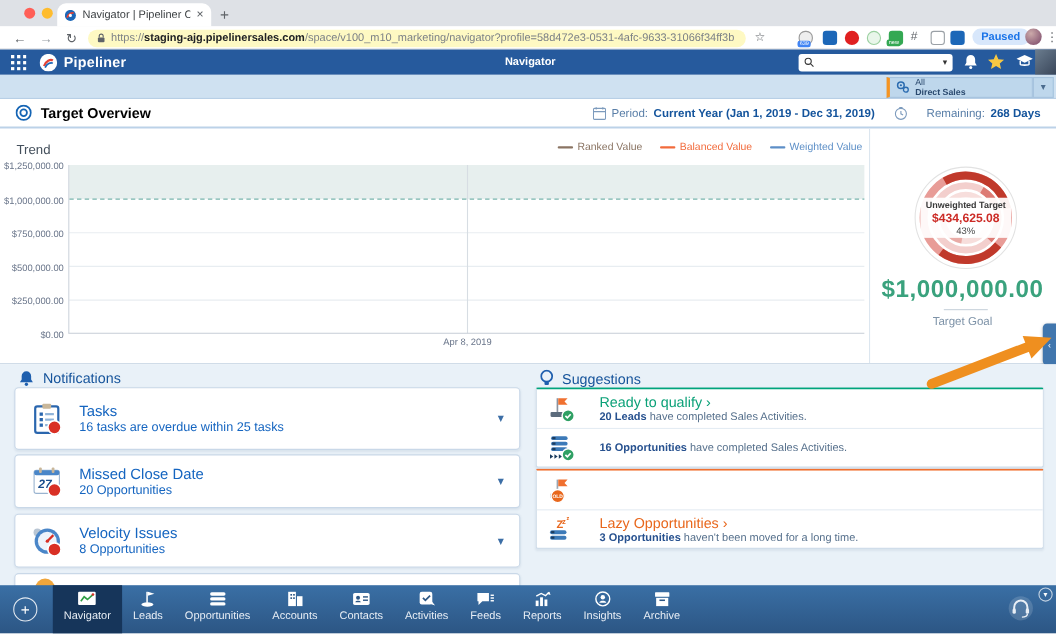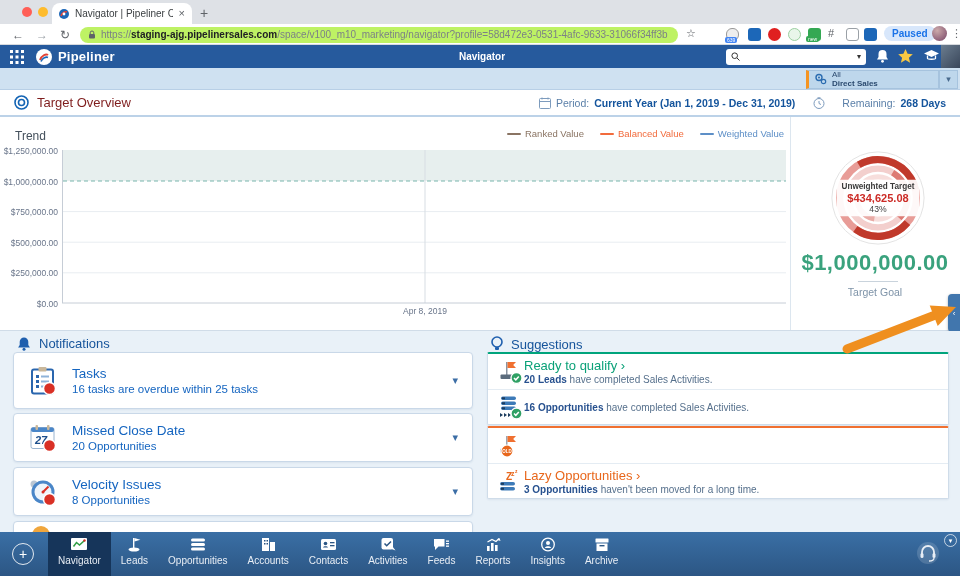--- a/index.html
+++ b/index.html
@@ -11,21 +11,21 @@
   
   .tabstrip{left:0;top:0;width:960px;height:24px;background:#dee1e6}
   .tlight{width:10px;height:10px;border-radius:50%;top:7px}
   .tab{left:52px;top:3px;width:140px;height:21px;background:#fff;border-radius:8px 8px 0 0;
        display:flex;align-items:center;padding:0 7px;gap:6px}
   .tab-title{font-size:10px;color:#3c4043;white-space:nowrap;overflow:hidden;flex:1}
   .tab-x{color:#5f6368;font-size:11px;line-height:1}
   .newtab{left:200px;top:5px;color:#5f6368;font-size:14px}
   .toolbar{left:0;top:24px;width:960px;height:21px;background:#fff;border-bottom:1px solid #d7dade}
   .navbtn{top:28px;font-size:12px;color:#5f6368}
-  .urlbar{left:80px;top:26.5px;width:598px;height:16px;background:#bef264;border-radius:8px;
+  .urlbar{left:80px;top:26.5px;width:598px;height:16px;background:#fef9c3;border-radius:8px;
           display:flex;align-items:center;padding:0 8px;gap:5px}
   .url{font-size:10px;white-space:nowrap;overflow:hidden}
   .url .scheme{color:#7c8186}.url .host{color:#202124;font-weight:bold}.url .path{color:#7c8186}
   .ext{top:28px;width:13px;height:13px;border-radius:3px}
   .badge{position:absolute;left:-2px;top:8px;background:#4285f4;color:#fff;font-size:5px;
          padding:0 2px;border-radius:2px;line-height:6px}
   .paused{left:884px;top:26px;background:#d8e7fb;border-radius:9px;padding:2px 8px;
           font-size:10px;color:#1a73e8;font-weight:bold}
   .chravatar{left:932px;top:26px;width:15px;height:15px;border-radius:50%;
              background:radial-gradient(circle at 35% 30%,#caa,#746)}
@@ -42,21 +42,21 @@
   .plsubbar{left:0;top:68px;width:960px;height:22px;background:#cfe1f1;border-bottom:1px solid #b8cfe6}
   .fltbox{left:806px;top:69.5px;width:133px;height:19px;background:#bed7ec;border:1px solid #a6c3de;
           border-left:3px solid #f59422;display:flex;align-items:center;gap:5px;padding:0 5px}
   .fltbox .l1{font-size:8px;color:#2b4a6f;line-height:9px}
   .fltchev{left:939px;top:69.5px;width:19px;height:19px;background:#bed7ec;border:1px solid #a6c3de;
            display:flex;align-items:center;justify-content:center;color:#4a6b8e;font-size:9px}
 
   
   .ovbar{left:0;top:90px;width:960px;height:27px;background:#fff;border-bottom:2px solid #bcd2e8;
          display:flex;align-items:center}
-  .ovtitle{color:#7f1d1d;font-size:13px;font-weight:normal}
+  .ovtitle{color:#000000;font-size:13px;font-weight:bold}
   .meta-label{color:#5a7fa8;font-size:10.5px}
   .meta-val{color:#14549c;font-size:10.5px;font-weight:bold}
 
   
   .main{left:0;top:117px;width:960px;height:214px;background:#fff;border-bottom:1px solid #d0dce8}
   .trend-title{left:15px;top:129px;font-size:12px;color:#44505c}
   .legend{top:128px;right:176px;display:flex;gap:16px}
   .litem{display:flex;align-items:center;gap:4px;font-size:9.5px}
   .ldash{width:14px;height:2px;border-radius:1px}
   .ytick{width:58px;text-align:right;font-size:8.5px;color:#69758a}
@@ -74,21 +74,21 @@
   
   .bottom{left:0;top:331px;width:960px;height:201px;background:#e9f1f8}
   .sechead{display:flex;align-items:center;gap:8px;font-size:13px;font-weight:normal;color:#16549b}
   .ncard{left:13px;width:460px;background:#fff;border:1px solid #c9d8e8;border-radius:4px;
          box-shadow:0 1px 2px rgba(40,80,120,.08);display:flex;align-items:center;padding:0 14px;gap:14px}
   .ntitle{font-size:13.5px;color:#1565c0;font-weight:500}
   .nsub{font-size:11.5px;color:#1565c0;margin-top:2px}
   .nchev{margin-left:auto;color:#3c6ea6;font-size:11px}
   .sgroup{left:487px;width:462px;background:#fff;border:1px solid #cfdce9;border-radius:2px;
           box-shadow:0 1px 2px rgba(40,80,120,.08)}
-  .srow{display:flex;align-items:center;gap:0;padding:10px 10px;height:35px}
+  .srow{display:flex;align-items:center;gap:21px;padding:10px 10px;height:35px}
   .srow + .srow{border-top:1px solid #e4ecf3}
   .stitle{font-size:13px;font-weight:500}
   .t-green{color:#0ba178}.t-orange{color:#e8671c}
   .ssub{font-size:10px;color:#56708c;margin-top:1px}
   .ssub b{color:#27518f}
 
   
   .navbar{left:0;top:532px;width:960px;height:44px;background:linear-gradient(#3a6fa5,#2c5684)}
   .addbtn{left:12px;top:543px;width:22px;height:22px;border:1.5px solid rgba(255,255,255,.85);
           border-radius:50%;color:#fff;font-size:14px;display:flex;align-items:center;justify-content:center}

